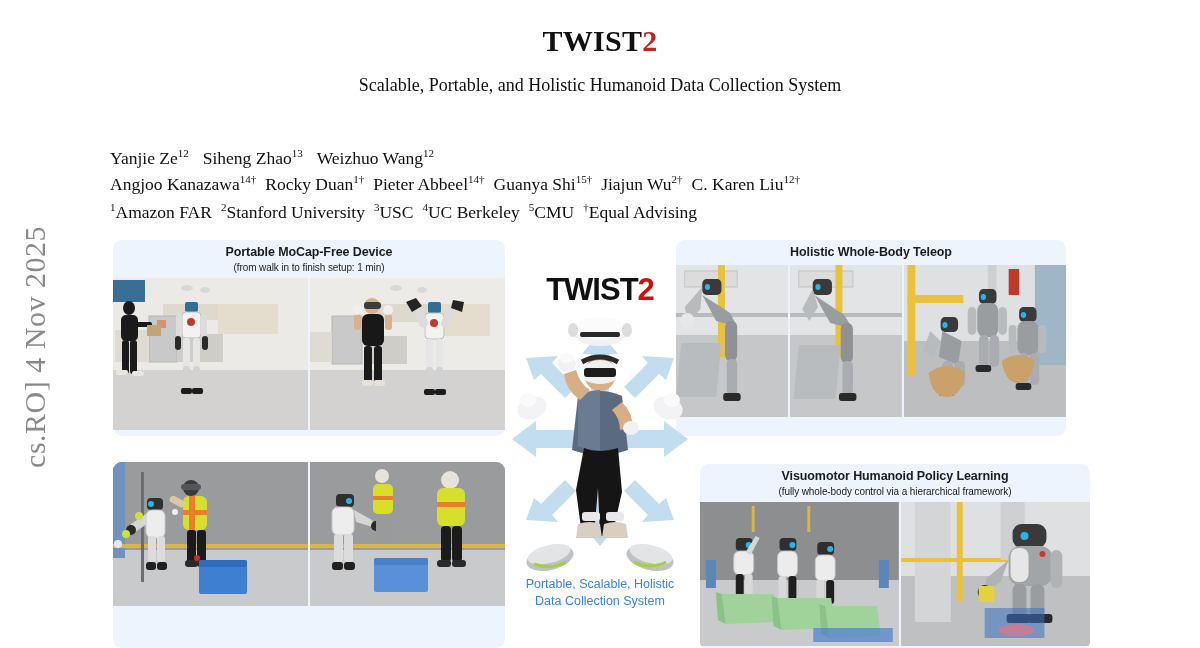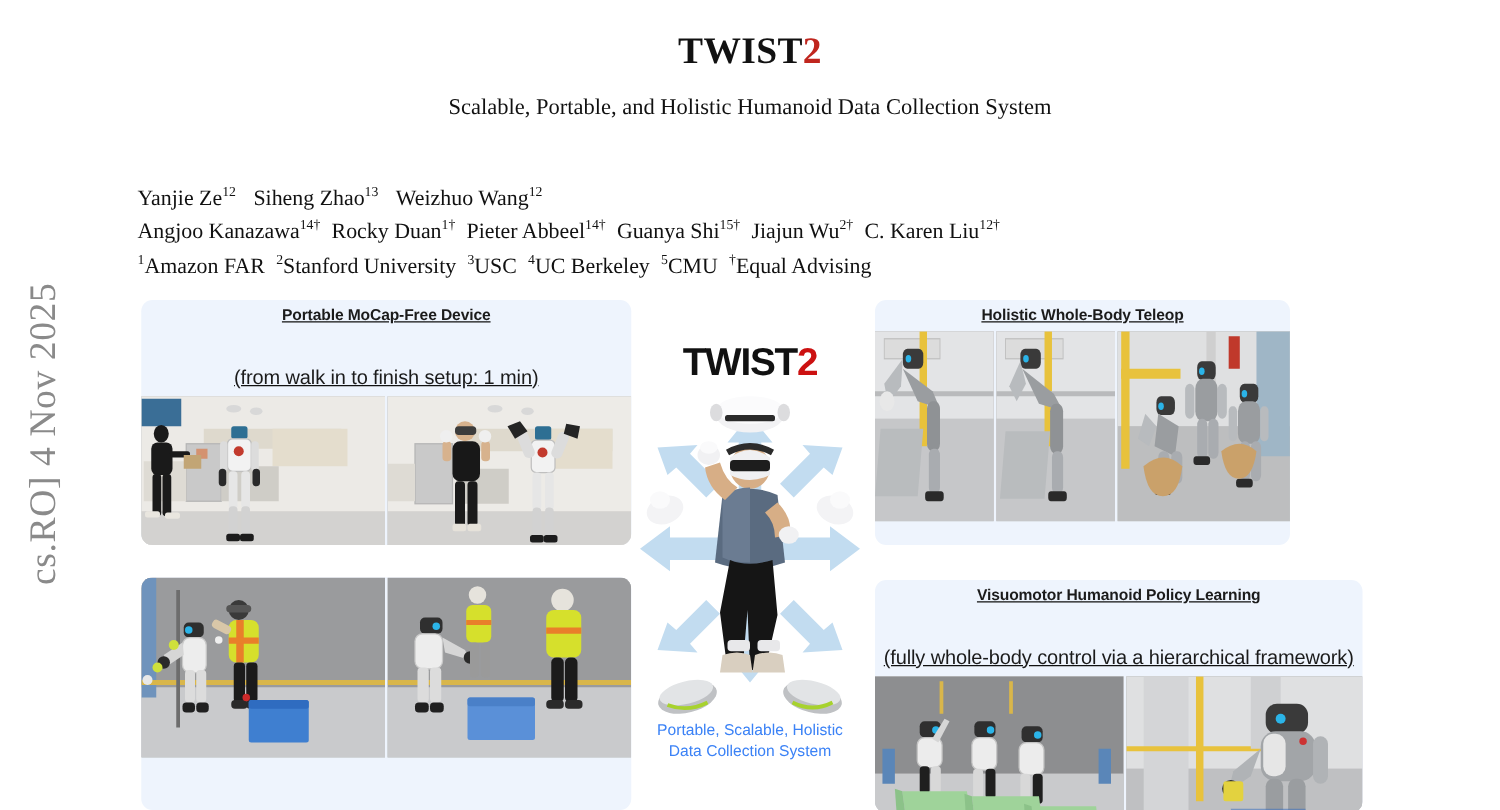--- a/index.html
+++ b/index.html
@@ -71,56 +71,54 @@
     position:absolute;
     left:0; top:236px;
     width:1200px; height:412px;
   }
 
   .panel{
     position:absolute;
     background:#eef4fd;
     border-radius:9px;
     overflow:hidden;
-    text-decoration:underline;
   }
   .panel-head{
     text-align:center;
     padding:5px 4px 4px 4px;
     font-family:"Liberation Sans", sans-serif;
     color:#1b1b1b;
   }
   .panel-title{
     font-size:12.5px;
     font-weight:bold;
     line-height:1.25;
     letter-spacing:-.1px;
   }
   .panel-sub{
-    font-size:16px;
+    font-size:10px;
     font-weight:normal;
     line-height:1.3;
     letter-spacing:-.1px;
-    margin-top:32px;
   }
   .panel-photos{
     display:flex;
     width:100%;
     gap:2px;
     background:#eef4fd;
   }
   .photo{
     position:relative;
     overflow:hidden;
     background:#bcbcbc;
   }
 
   
   #panel-tl{ left:113px; top:4px;  width:392px; height:196px; }
-  #panel-tr{ left:700px; top:4px;  width:332px; height:196px; }
+  #panel-tr{ left:676px; top:4px;  width:390px; height:196px; }
   #panel-bl{ left:113px; top:226px;width:392px; height:186px; }
   #panel-br{ left:700px; top:228px;width:390px; height:186px; }
 
   
   .center-col{
     position:absolute;
     left:510px; top:0px;
     width:180px; height:412px;
     text-align:center;
   }

